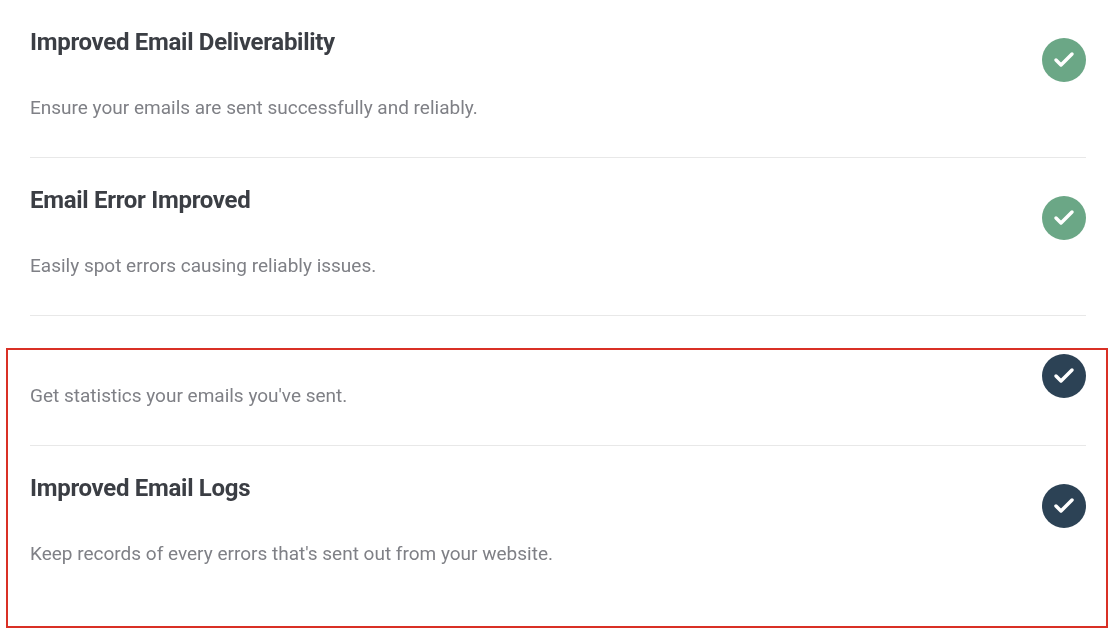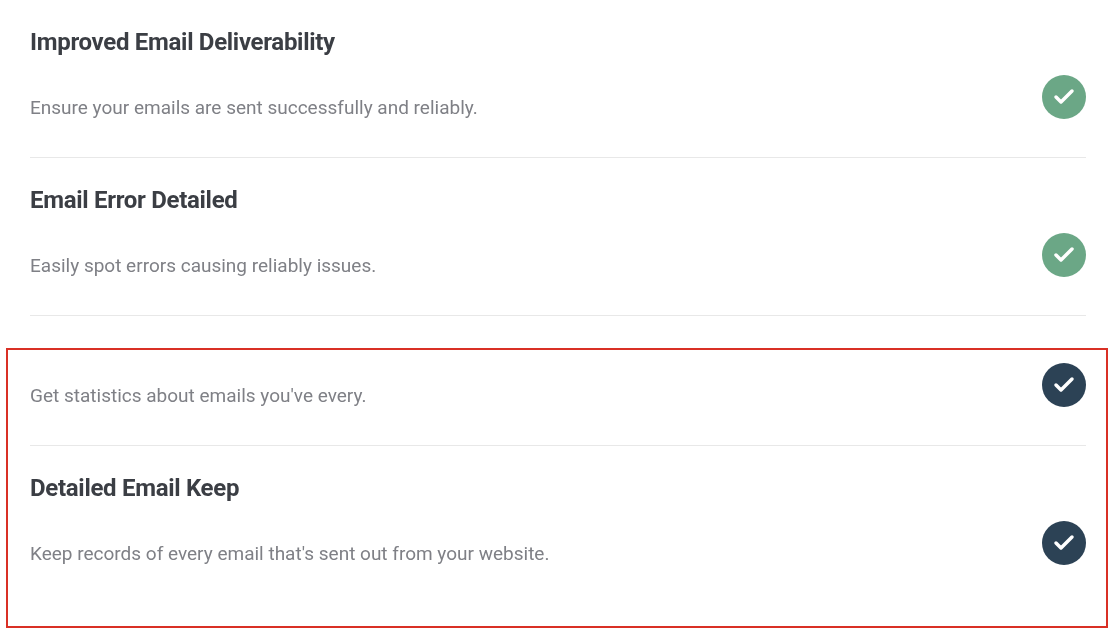--- a/index.html
+++ b/index.html
@@ -12,21 +12,21 @@
       background: #ffffff;
       width: 1116px;
       height: 634px;
       position: relative;
     }
     .container {
       padding: 0 30px;
     }
     .feature-row {
       display: flex;
-      align-items: flex-end;
+      align-items: flex-start;
       justify-content: space-between;
       padding: 28px 0 38px 0;
       border-bottom: 1px solid #e8e8e8;
     }
     .feature-row:last-child {
       border-bottom: none;
       padding-bottom: 10px;
     }
     .feature-text {
       flex: 1;
@@ -85,45 +85,45 @@
     </div>
     <div class="check-badge green">
       <svg viewBox="0 0 24 24" fill="none" stroke="#ffffff" stroke-width="3.5" stroke-linecap="round" stroke-linejoin="round">
         <polyline points="4 12 9 17 20 6"></polyline>
       </svg>
     </div>
   </div>
 
   <div class="feature-row">
     <div class="feature-text">
-      <div class="feature-title">Email Error Detailed</div>
+      <div class="feature-title">Email Error Improved</div>
       <div class="feature-description">Easily spot errors causing reliably issues.</div>
     </div>
     <div class="check-badge green">
       <svg viewBox="0 0 24 24" fill="none" stroke="#ffffff" stroke-width="3.5" stroke-linecap="round" stroke-linejoin="round">
         <polyline points="4 12 9 17 20 6"></polyline>
       </svg>
     </div>
   </div>
 
   <div class="feature-row">
     <div class="feature-text">
-      <div class="feature-description">Get statistics about emails you've every.</div>
+      <div class="feature-description">Get statistics your emails you've sent.</div>
     </div>
     <div class="check-badge dark">
       <svg viewBox="0 0 24 24" fill="none" stroke="#ffffff" stroke-width="3.5" stroke-linecap="round" stroke-linejoin="round">
         <polyline points="4 12 9 17 20 6"></polyline>
       </svg>
     </div>
   </div>
 
   <div class="feature-row">
     <div class="feature-text">
-      <div class="feature-title">Detailed Email Keep</div>
-      <div class="feature-description">Keep records of every email that's sent out from your website.</div>
+      <div class="feature-title">Improved Email Logs</div>
+      <div class="feature-description">Keep records of every errors that's sent out from your website.</div>
     </div>
     <div class="check-badge dark">
       <svg viewBox="0 0 24 24" fill="none" stroke="#ffffff" stroke-width="3.5" stroke-linecap="round" stroke-linejoin="round">
         <polyline points="4 12 9 17 20 6"></polyline>
       </svg>
     </div>
   </div>
 </div>
 
 <div class="highlight-box"></div>

